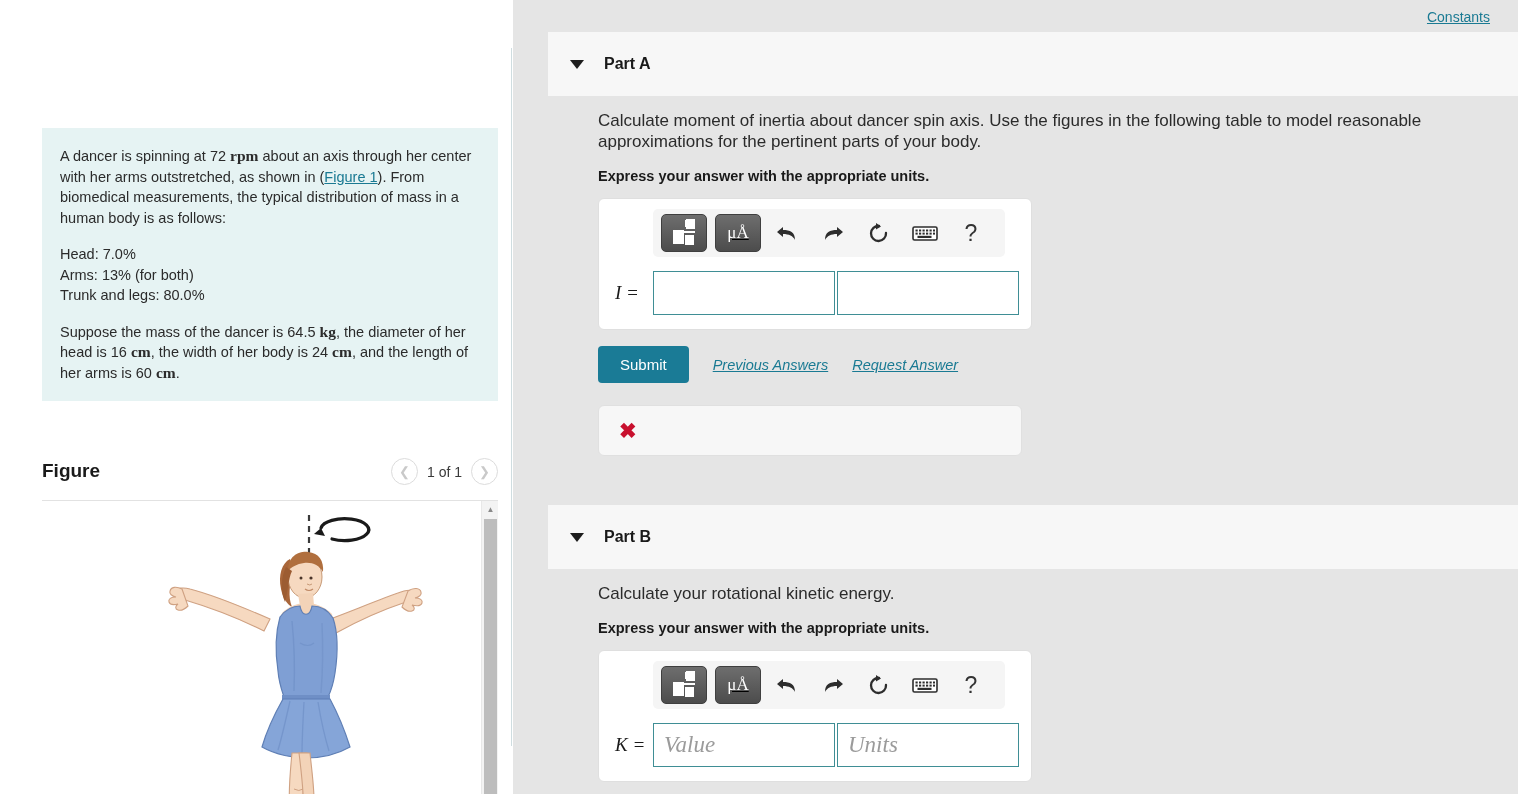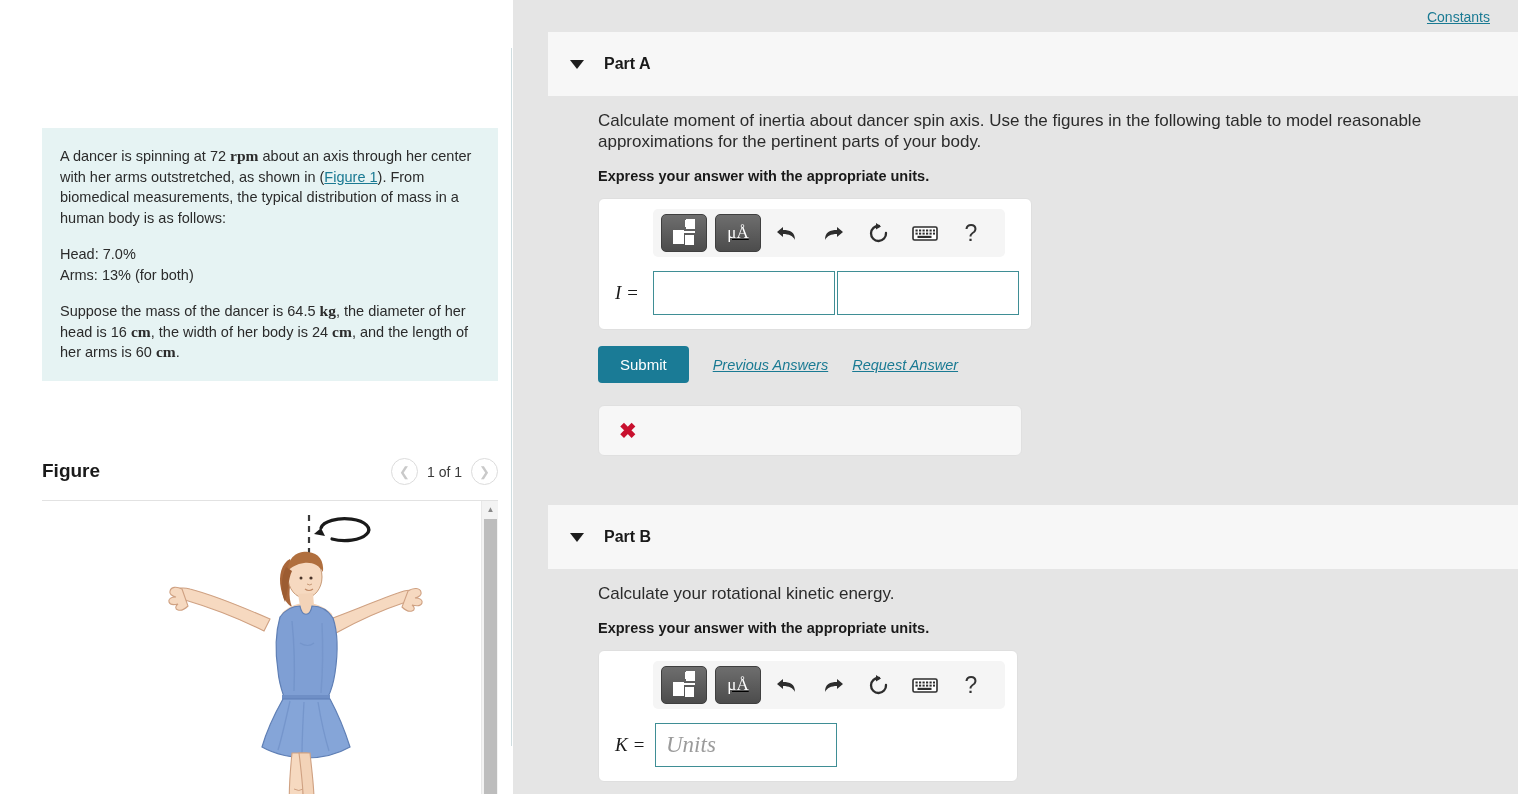--- a/index.html
+++ b/index.html
@@ -234,20 +234,21 @@
 <div class="page">
 
   <div class="left-panel">
 
     <div class="problem-box">
       <p><span>A dancer is spinning at 72 </span><span class="mono-unit">rpm</span><span> about an axis through her center with her arms outstretched, as shown in (</span><span class="fig-link">Figure 1</span><span>). From biomedical measurements, the typical distribution of mass in a human body is as follows:</span></p>
 
       <p>
         <span class="dist-line">Head: 7.0%</span>
         <span class="dist-line">Arms: 13% (for both)</span>
+        <span class="dist-line">Trunk and legs: 80.0%</span>
       </p>
 
       <p><span>Suppose the mass of the dancer is 64.5 </span><span class="mono-unit">kg</span><span>, the diameter of her head is 16 </span><span class="mono-unit">cm</span><span>, the width of her body is 24 </span><span class="mono-unit">cm</span><span>, and the length of her arms is 60 </span><span class="mono-unit">cm</span><span>.</span></p>
     </div>
 
     <div class="figure-head">
       <div class="figure-title">Figure</div>
       <div class="fig-nav">
         <div class="nav-circle">
             <span>❮</span>
@@ -468,19 +469,20 @@
                 </g>
               </svg>
           </div>
           <div class="tb-plain qmark">
               <span>?</span>
             </div>
         </div>
 
         <div class="ans-inputs">
           <span class="ans-label">K =</span>
+          <input class="ans-field ans-value" value="" placeholder="Value" style="">
           <input class="ans-field ans-units" value="" placeholder="Units" style="">
         </div>
       </div>
     </div>
 
   </div>
 </div>
 
 </body></html>

